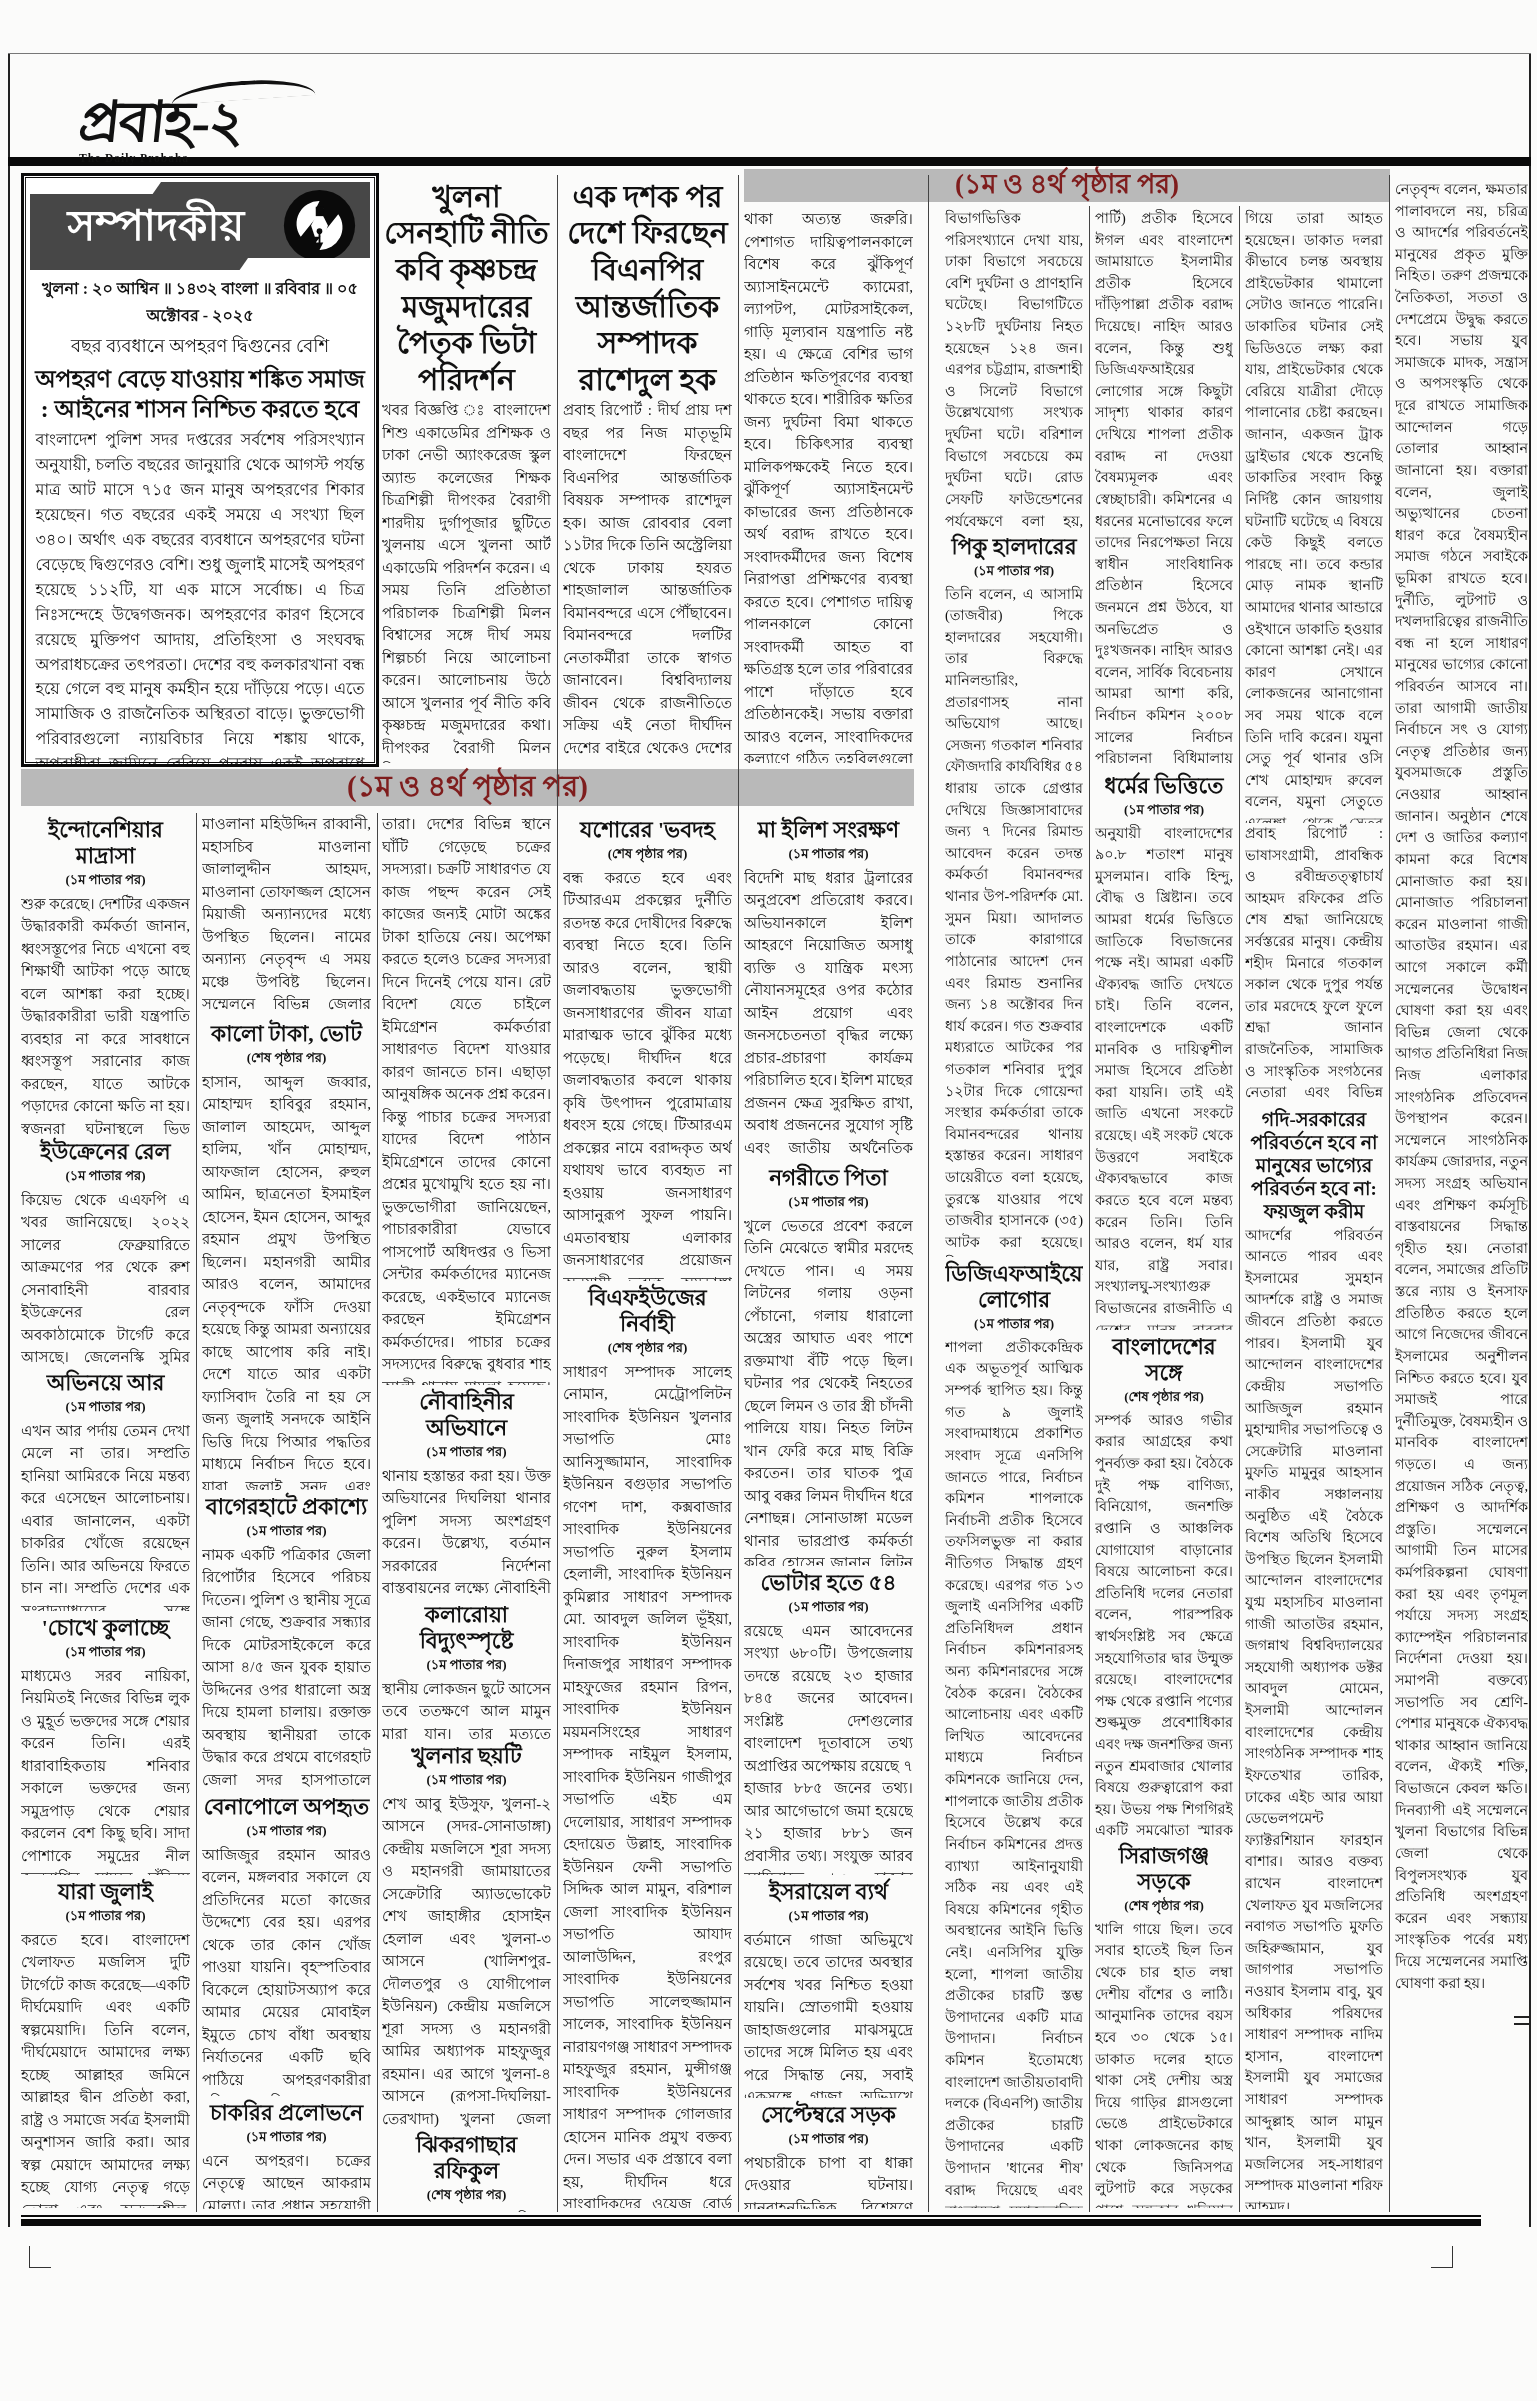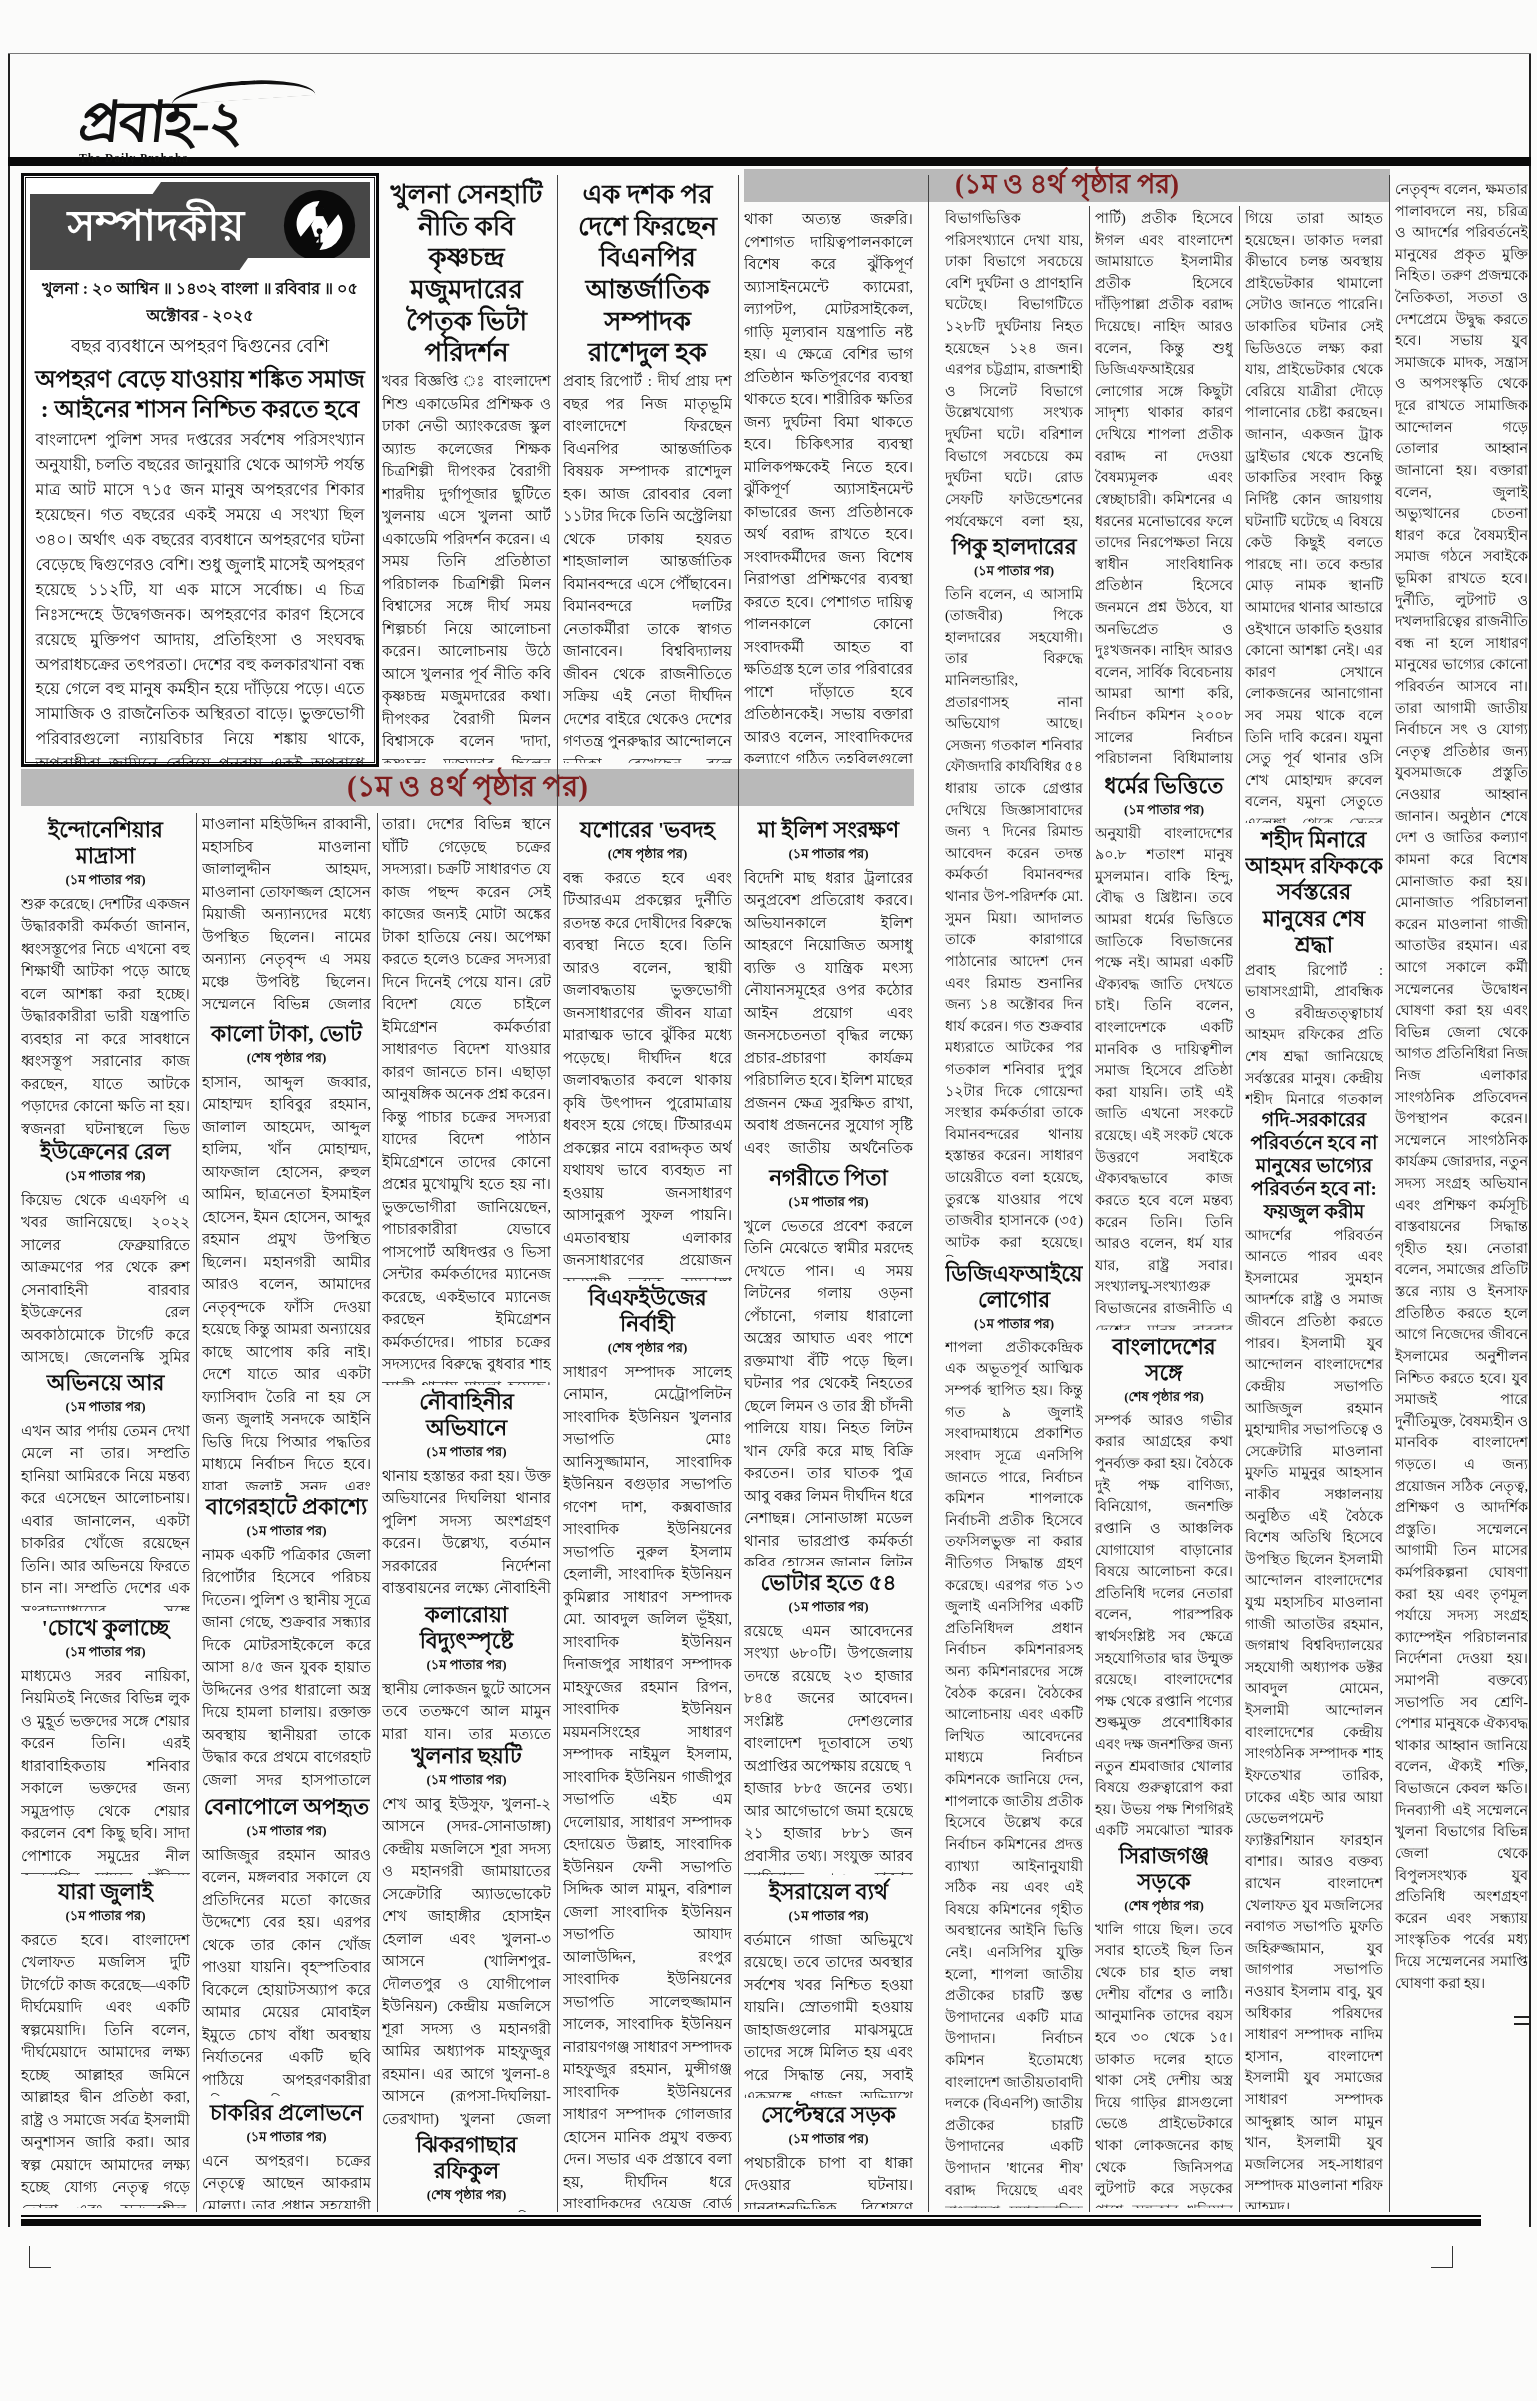--- a/index.html
+++ b/index.html
@@ -37,21 +37,21 @@
   .edicon{width:75px;height:75px;margin-right:13.4px;flex:0 0 auto;}
   .eddate{text-align:center;font-weight:bold;font-size:16px;margin:3.8px 7.7px 0;}
   .edkicker{text-align:center;font-size:18px;margin:2.9px 7.7px 0;}
   .edhead{text-align:center;font-weight:bold;font-size:23.5px;line-height:1.25;margin:1.9px 5.8px 3.8px;}
   .edbody{font-size:16px;line-height:1.56;text-align:justify;margin:1.9px 11.5px;}
   
   .col{position:absolute;overflow:hidden;font-size:15px;line-height:1.5;text-align:justify;}
   .colnarrow{font-size:14.4px;}
   .story{overflow:hidden;}
   .shead{font-weight:bold;text-align:center;font-size:21.6px;line-height:1.22;margin:3.8px 0 1px;}
-  .shead.big{font-size:26px;}
+  .shead.big{font-size:30px;}
   .shead.small{font-size:19px;}
   .snote{font-weight:bold;text-align:center;font-size:13px;margin:0 0 2.9px;}
   .sbody{text-align:justify;}
   .vrule{position:absolute;width:1px;background:#444;}
 </style>
 </head>
 <body>
 
 <div id="page">
 
@@ -153,21 +153,20 @@
       <div class="snote">(শেষ পৃষ্ঠার পর)</div>
       <div class="sbody">খালি গায়ে ছিল। তবে সবার হাতেই ছিল তিন থেকে চার হাত লম্বা দেশীয় বাঁশের ও লাঠি। আনুমানিক তাদের বয়স হবে ৩০ থেকে ১৫। ডাকাত দলের হাতে থাকা সেই দেশীয় অস্ত্র দিয়ে গাড়ির গ্লাসগুলো ভেঙে প্রাইভেটকারে থাকা লোকজনের কাছ থেকে জিনিসপত্র লুটপাট করে সড়কের পাশে অন্ধকার খলিয়ান (ধানের জমি) দিয়ে পালিয়ে যায়। ফজলে রাব্বি বলেন, সত্য কথা কি ভাই জানেন, আমরাও অত প্রাইভেটকার না থামিয়ে যমুনা টোল প্লাজায় গিয়ে লোকজনদের ডাকাতের বিষয়টি অবগত করি। তখন টোল প্লাজার লোকজন পুলিশকে জানান। এরই মাঝেই ভাঙচুর প্রাইভেটকারসহ ডাকাতদের হামলায় আহত পাঁচজন সেই প্রাইভেটকার নিয়ে টোল প্লাজায় চলে আসেন।</div>
     </div>
   </div>
 
   <div class="col colnarrow" style="left:1245px;top:208px;width:138px;height:2004px;">
     <div class="story" style="height:615px;">
       <div class="sbody">গিয়ে তারা আহত হয়েছেন। ডাকাত দলরা কীভাবে চলন্ত অবস্থায় প্রাইভেটকার থামালো সেটাও জানতে পারেনি। ডাকাতির ঘটনার সেই ভিডিওতে লক্ষ্য করা যায়, প্রাইভেটকার থেকে বেরিয়ে যাত্রীরা দৌড়ে পালানোর চেষ্টা করছেন। জানান, একজন ট্রাক ড্রাইভার থেকে শুনেছি ডাকাতির সংবাদ কিন্তু নির্দিষ্ট কোন জায়গায় ঘটনাটি ঘটেছে এ বিষয়ে কেউ কিছুই বলতে পারছে না। তবে কন্ডার মোড় নামক স্থানটি আমাদের থানার আন্ডারে ওইখানে ডাকাতি হওয়ার কোনো আশঙ্কা নেই। এর কারণ সেখানে লোকজনের আনাগোনা সব সময় থাকে বলে তিনি দাবি করেন। যমুনা সেতু পূর্ব থানার ওসি শেখ মোহাম্মদ রুবেল বলেন, যমুনা সেতুতে এলেঙ্গা থেকে সেতুর ওপার সিরাজগঞ্জ পর্যন্ত হাই রেজুলেশন ক্যামেরা রয়েছে। ওই ক্যামেরায় ২৪ ঘণ্টা পর্যবেক্ষণ করা হয়। এ ব্যাপারে টাঙ্গাইলের পুলিশ সুপার মিজানুর রহমান বলেন, ডাকাতির ঘটনায় আমাদের জিরো টলারেন্স। এ ঘটনা টাঙ্গাইলের নয়। এছাড়া গতকালও (গত শুক্রবার) গভীর রাত পর্যন্ত মহাসড়ক নজরদারিতে রেখেছিলাম। সেখানে আমাদের অ্যাক্টিভ সিসি ক্যামেরা রয়েছে।</div>
     </div>
     <div class="story" style="height:281px;">
-      <div class="shead">শহীদ মিনারে আহমদ রফিককে সর্বস্তরের মানুষের শেষ শ্রদ্ধা</div>
       <div class="sbody">প্রবাহ রিপোর্ট : ভাষাসংগ্রামী, প্রাবন্ধিক ও রবীন্দ্রতত্ত্বাচার্য আহমদ রফিকের প্রতি শেষ শ্রদ্ধা জানিয়েছে সর্বস্তরের মানুষ। কেন্দ্রীয় শহীদ মিনারে গতকাল সকাল থেকে দুপুর পর্যন্ত তার মরদেহে ফুলে ফুলে শ্রদ্ধা জানান রাজনৈতিক, সামাজিক ও সাংস্কৃতিক সংগঠনের নেতারা এবং বিভিন্ন শ্রেণি-পেশার মানুষ।</div>
     </div>
     <div class="story" style="height:1105px;">
       <div class="shead small">গদি-সরকারের পরিবর্তনে হবে না মানুষের ভাগ্যের পরিবর্তন হবে না: ফয়জুল করীম</div>
       <div class="sbody">আদর্শের পরিবর্তন আনতে পারব এবং ইসলামের সুমহান আদর্শকে রাষ্ট্র ও সমাজ জীবনে প্রতিষ্ঠা করতে পারব। ইসলামী যুব আন্দোলন বাংলাদেশের কেন্দ্রীয় সভাপতি আজিজুল রহমান মুহাম্মাদীর সভাপতিত্বে ও সেক্রেটারি মাওলানা মুফতি মামুনুর আহসান নাকীব সঞ্চালনায় অনুষ্ঠিত এই বৈঠকে বিশেষ অতিথি হিসেবে উপস্থিত ছিলেন ইসলামী আন্দোলন বাংলাদেশের যুগ্ম মহাসচিব মাওলানা গাজী আতাউর রহমান, জগন্নাথ বিশ্ববিদ্যালয়ের সহযোগী অধ্যাপক ডক্টর আবদুল মোমেন, ইসলামী আন্দোলন বাংলাদেশের কেন্দ্রীয় সাংগঠনিক সম্পাদক শাহ ইফতেখার তারিক, ঢাকের এইচ আর আয়া ডেভেলপমেন্ট ফ্যাক্টরশিয়ান ফারহান বাশার। আরও বক্তব্য রাখেন বাংলাদেশ খেলাফত যুব মজলিসের নবাগত সভাপতি মুফতি জহিরুজ্জামান, যুব জাগপার সভাপতি নওয়াব ইসলাম বাবু, যুব অধিকার পরিষদের সাধারণ সম্পাদক নাদিম হাসান, বাংলাদেশ ইসলামী যুব সমাজের সাধারণ সম্পাদক আব্দুল্লাহ আল মামুন খান, ইসলামী যুব মজলিসের সহ-সাধারণ সম্পাদক মাওলানা শরিফ আহমদ।</div>
     </div>
   </div>
 
   <div class="col colnarrow" style="left:1395px;top:179px;width:133px;height:2033px;">
     <div class="sbody">নেতৃবৃন্দ বলেন, ক্ষমতার পালাবদলে নয়, চরিত্র ও আদর্শের পরিবর্তনেই মানুষের প্রকৃত মুক্তি নিহিত। তরুণ প্রজন্মকে নৈতিকতা, সততা ও দেশপ্রেমে উদ্বুদ্ধ করতে হবে। সভায় যুব সমাজকে মাদক, সন্ত্রাস ও অপসংস্কৃতি থেকে দূরে রাখতে সামাজিক আন্দোলন গড়ে তোলার আহ্বান জানানো হয়। বক্তারা বলেন, জুলাই অভ্যুত্থানের চেতনা ধারণ করে বৈষম্যহীন সমাজ গঠনে সবাইকে ভূমিকা রাখতে হবে। দুর্নীতি, লুটপাট ও দখলদারিত্বের রাজনীতি বন্ধ না হলে সাধারণ মানুষের ভাগ্যের কোনো পরিবর্তন আসবে না। তারা আগামী জাতীয় নির্বাচনে সৎ ও যোগ্য নেতৃত্ব প্রতিষ্ঠার জন্য যুবসমাজকে প্রস্তুতি নেওয়ার আহ্বান জানান। অনুষ্ঠান শেষে দেশ ও জাতির কল্যাণ কামনা করে বিশেষ মোনাজাত করা হয়। মোনাজাত পরিচালনা করেন মাওলানা গাজী আতাউর রহমান। এর আগে সকালে কর্মী সম্মেলনের উদ্বোধন ঘোষণা করা হয় এবং বিভিন্ন জেলা থেকে আগত প্রতিনিধিরা নিজ নিজ এলাকার সাংগঠনিক প্রতিবেদন উপস্থাপন করেন। সম্মেলনে সাংগঠনিক কার্যক্রম জোরদার, নতুন সদস্য সংগ্রহ অভিযান এবং প্রশিক্ষণ কর্মসূচি বাস্তবায়নের সিদ্ধান্ত গৃহীত হয়। নেতারা বলেন, সমাজের প্রতিটি স্তরে ন্যায় ও ইনসাফ প্রতিষ্ঠিত করতে হলে আগে নিজেদের জীবনে ইসলামের অনুশীলন নিশ্চিত করতে হবে। যুব সমাজই পারে দুর্নীতিমুক্ত, বৈষম্যহীন ও মানবিক বাংলাদেশ গড়তে। এ জন্য প্রয়োজন সঠিক নেতৃত্ব, প্রশিক্ষণ ও আদর্শিক প্রস্তুতি। সম্মেলনে আগামী তিন মাসের কর্মপরিকল্পনা ঘোষণা করা হয় এবং তৃণমূল পর্যায়ে সদস্য সংগ্রহ ক্যাম্পেইন পরিচালনার নির্দেশনা দেওয়া হয়। সমাপনী বক্তব্যে সভাপতি সব শ্রেণি-পেশার মানুষকে ঐক্যবদ্ধ থাকার আহ্বান জানিয়ে বলেন, ঐক্যই শক্তি, বিভাজনে কেবল ক্ষতি। দিনব্যাপী এই সম্মেলনে খুলনা বিভাগের বিভিন্ন জেলা থেকে বিপুলসংখ্যক যুব প্রতিনিধি অংশগ্রহণ করেন এবং সন্ধ্যায় সাংস্কৃতিক পর্বের মধ্য দিয়ে সম্মেলনের সমাপ্তি ঘোষণা করা হয়।</div>

